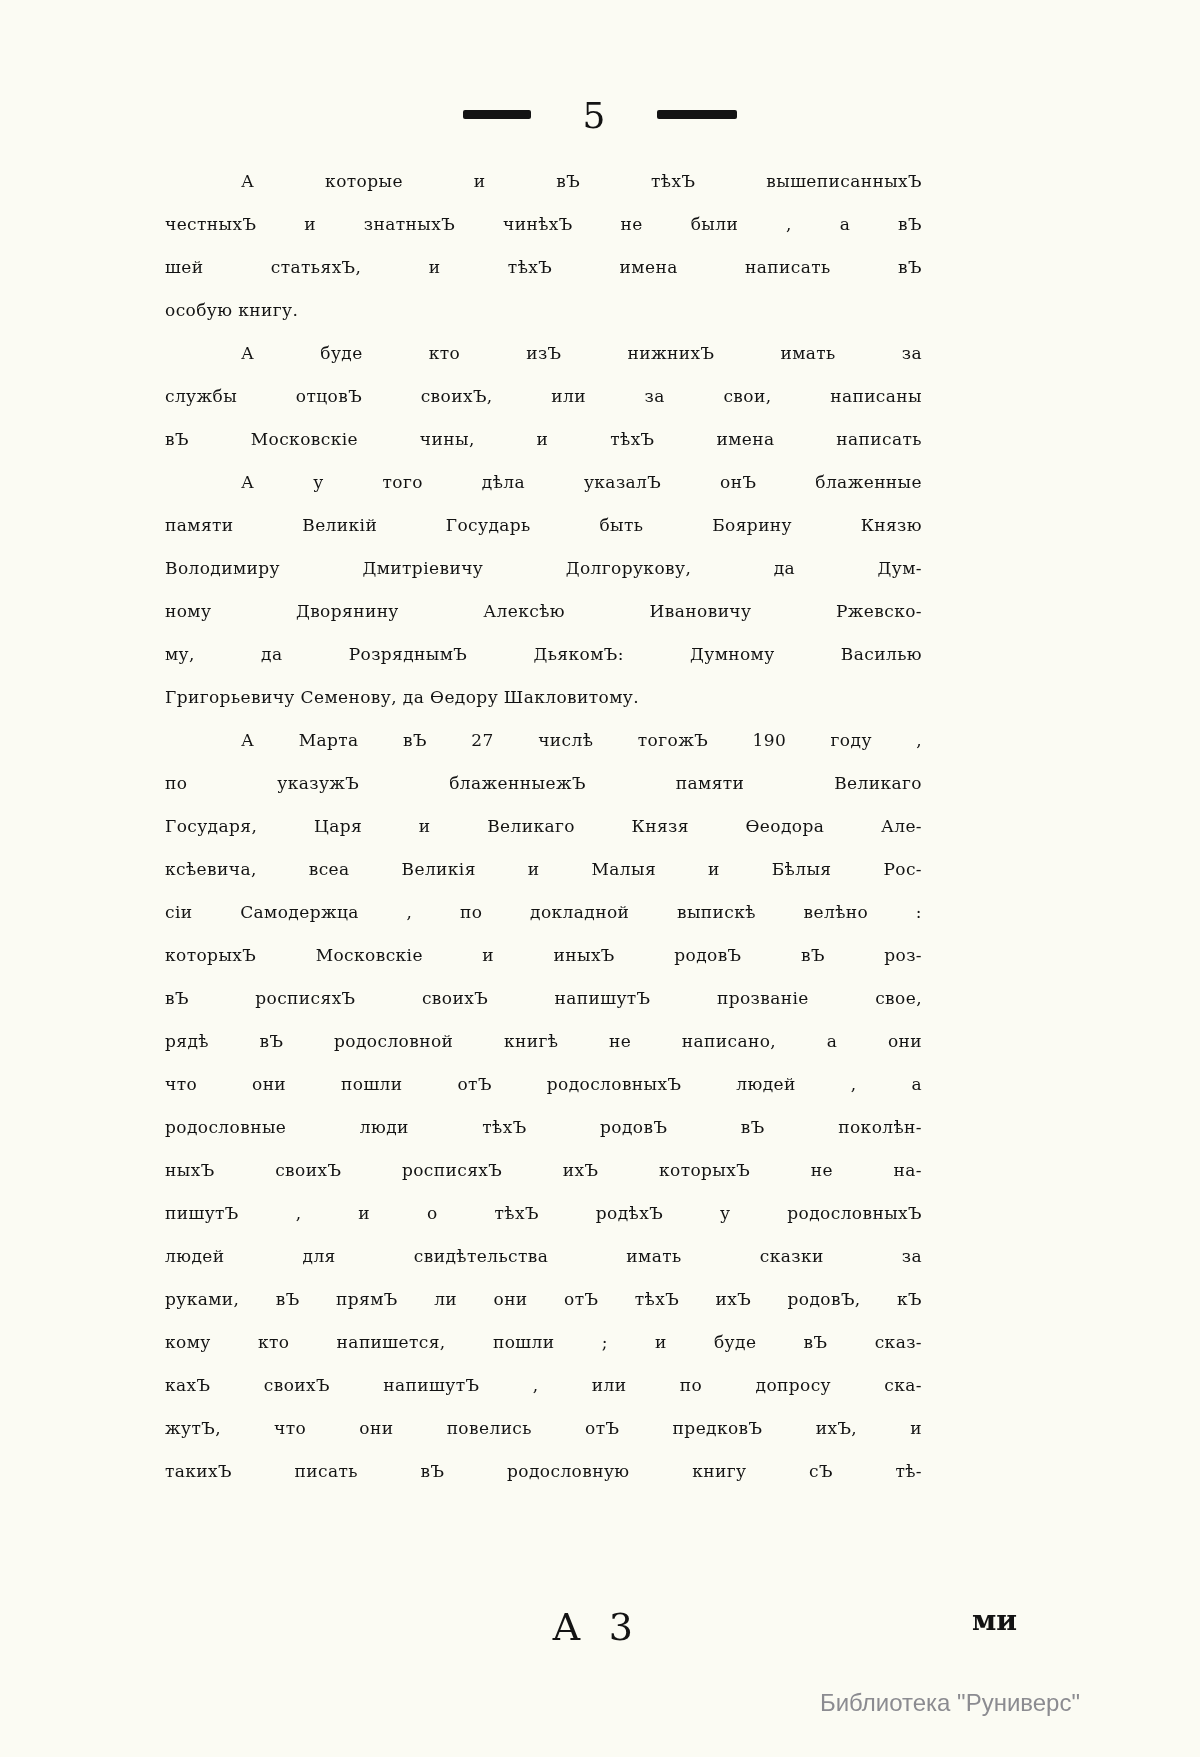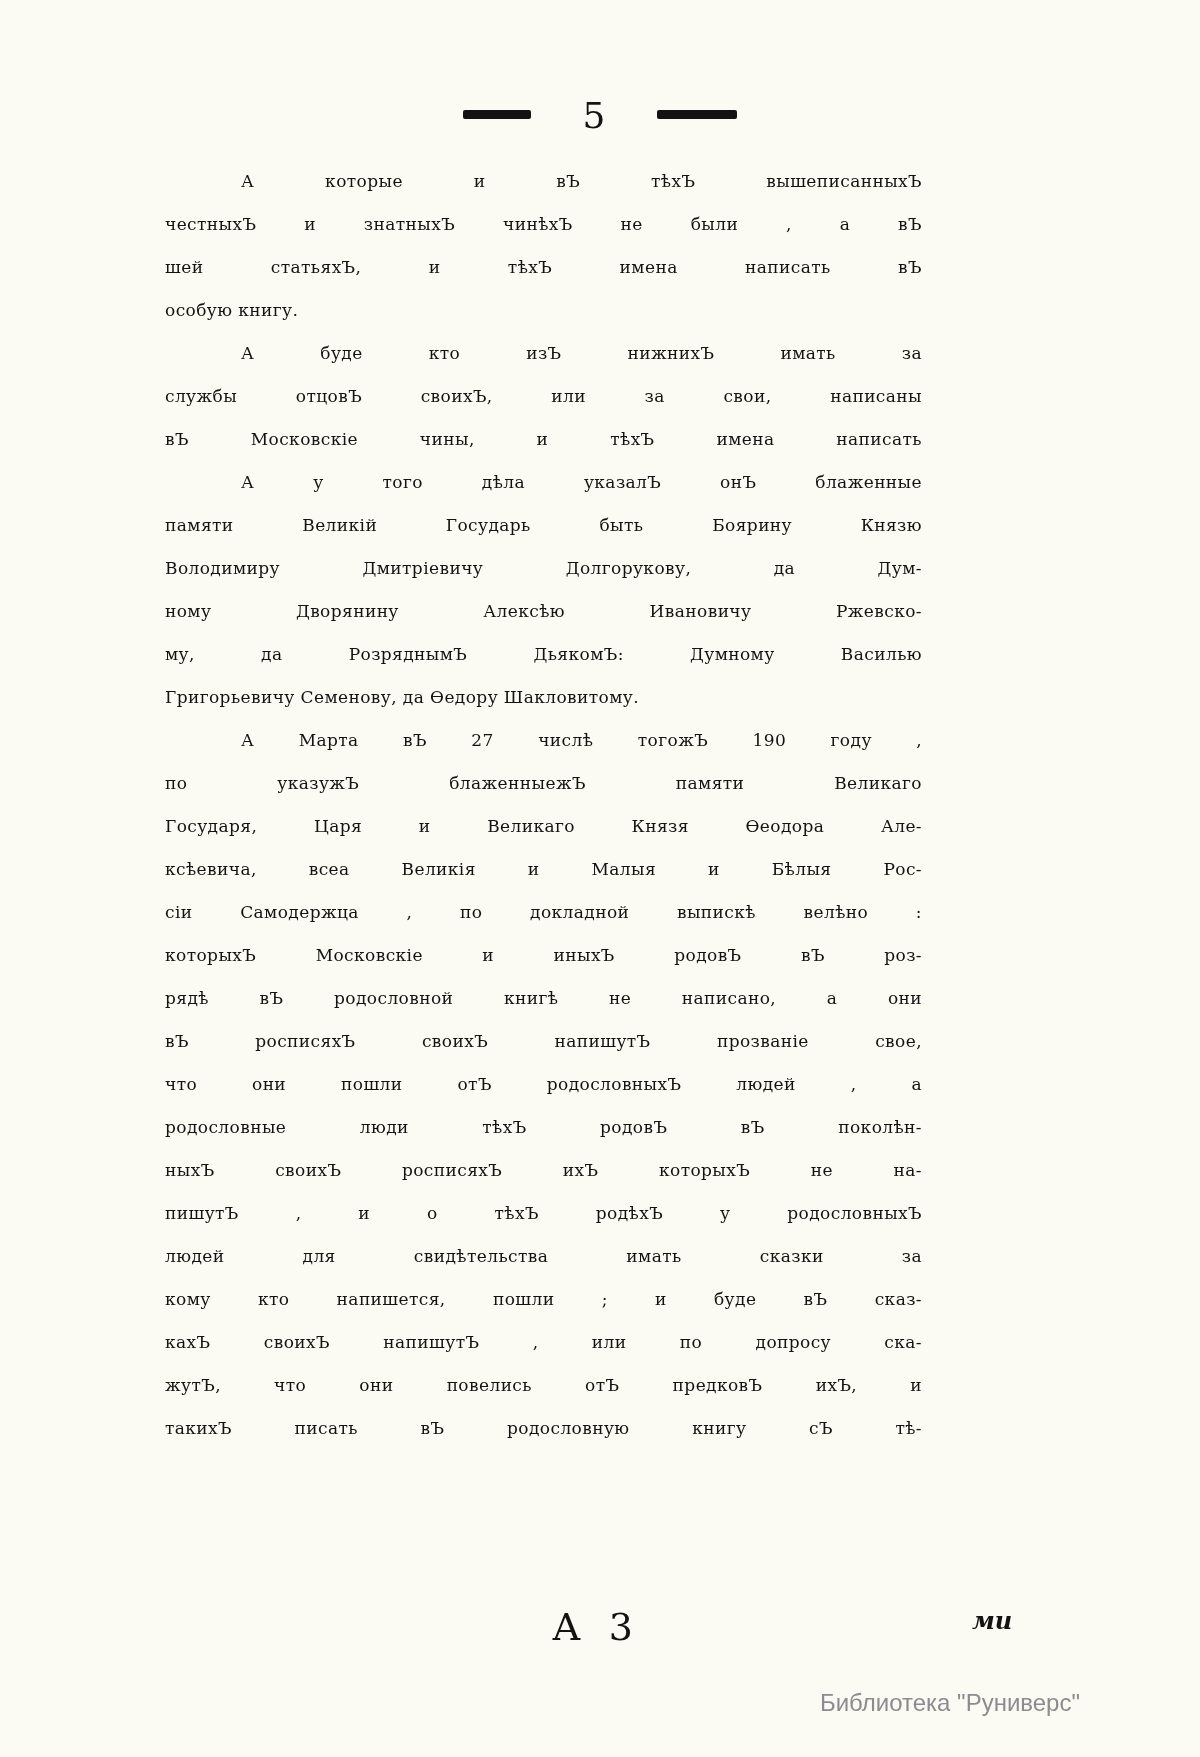--- a/index.html
+++ b/index.html
@@ -46,23 +46,22 @@
   .page-footer{
     position:absolute;top:1606px;left:0;width:1200px;height:46px;
   }
   .signature-mark{
     position:absolute;left:552px;top:0;
     font-size:38px;line-height:42px;
     word-spacing:16px;
   }
   .catchword{
     position:absolute;left:972px;top:-6px;
-    font-size:24px;line-height:42px;
+    font-size:28px;line-height:42px;
     font-weight:bold;
-    font-style:italic;
   }
   .library-watermark{
     position:absolute;top:1688px;right:120px;
     font-family:"Liberation Sans", sans-serif;
     font-size:24px;line-height:30px;
     color:var(--watermark);
   }
 </style>
 </head>
 <body>
@@ -95,27 +94,28 @@
         <div class="line just">му, да РозряднымЪ ДьякомЪ: Думному Василью</div>
         <div class="line">Григорьевичу Семенову, да Ѳедору Шакловитому.</div>
       </div>
       <div class="para">
         <div class="line indent just">А Марта вЪ 27 числѣ тогожЪ 190 году ,</div>
         <div class="line just">по указужЪ блаженныежЪ памяти Великаго</div>
         <div class="line just">Государя, Царя и Великаго Князя Ѳеодора Але-</div>
         <div class="line just">ксѣевича, всеа Великія и Малыя и Бѣлыя Рос-</div>
         <div class="line just">сіи Самодержца , по докладной выпискѣ велѣно :</div>
         <div class="line just">которыхЪ Московскіе и иныхЪ родовЪ вЪ роз-</div>
+        <div class="line just">вЪ росписяхЪ своихЪ напишутЪ прозваніе свое,</div>
         <div class="line just">рядѣ вЪ родословной книгѣ не написано, а они</div>
-        <div class="line just">вЪ росписяхЪ своихЪ напишутЪ прозваніе свое,</div>
         <div class="line just">что они пошли отЪ родословныхЪ людей , а</div>
         <div class="line just">родословные люди тѣхЪ родовЪ вЪ поколѣн-</div>
         <div class="line just">ныхЪ своихЪ росписяхЪ ихЪ которыхЪ не на-</div>
         <div class="line just">пишутЪ , и о тѣхЪ родѣхЪ у родословныхЪ</div>
         <div class="line just">людей для свидѣтельства имать сказки за</div>
+        <div class="line just">руками, вЪ прямЪ ли они отЪ тѣхЪ ихЪ родовЪ, кЪ</div>
         <div class="line just">кому кто напишется, пошли ; и буде вЪ сказ-</div>
         <div class="line just">кахЪ своихЪ напишутЪ , или по допросу ска-</div>
         <div class="line just">жутЪ, что они повелись отЪ предковЪ ихЪ, и</div>
         <div class="line just">такихЪ писать вЪ родословную книгу сЪ тѣ-</div>
       </div>
     </div>
 
   <div class="page-footer">
     <div class="signature-mark">А 3</div>
     <div class="catchword">ми</div>

